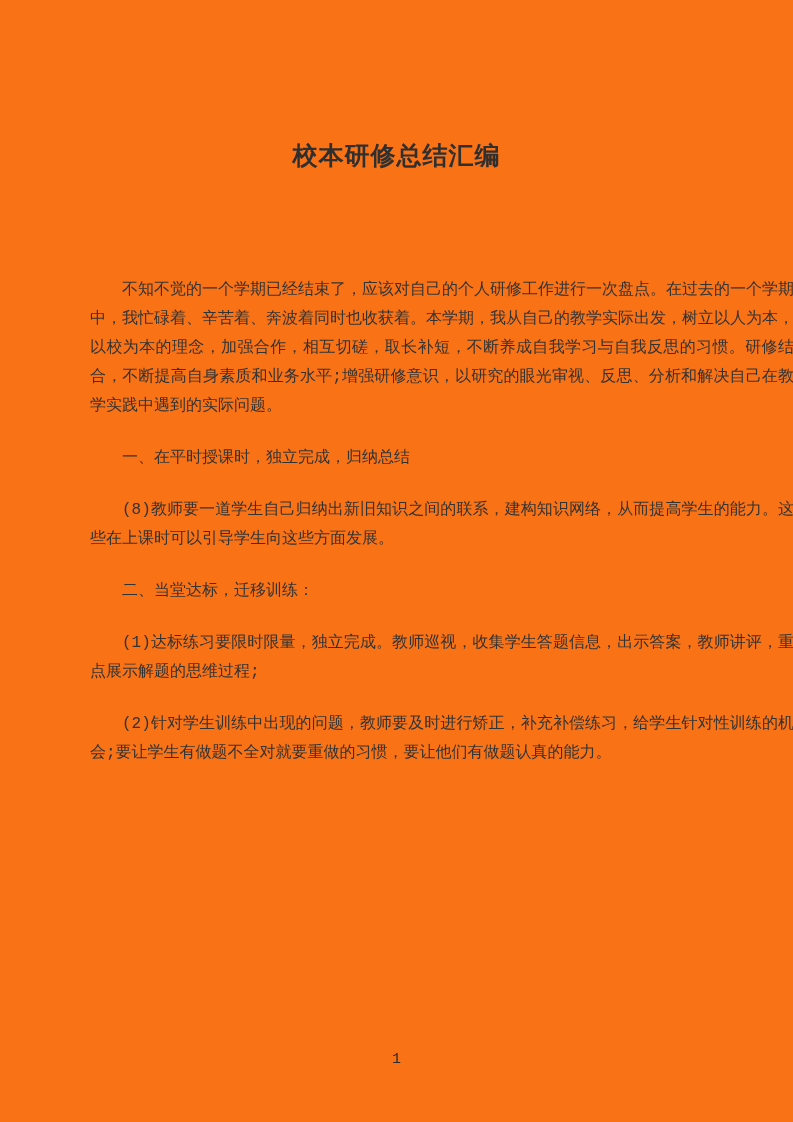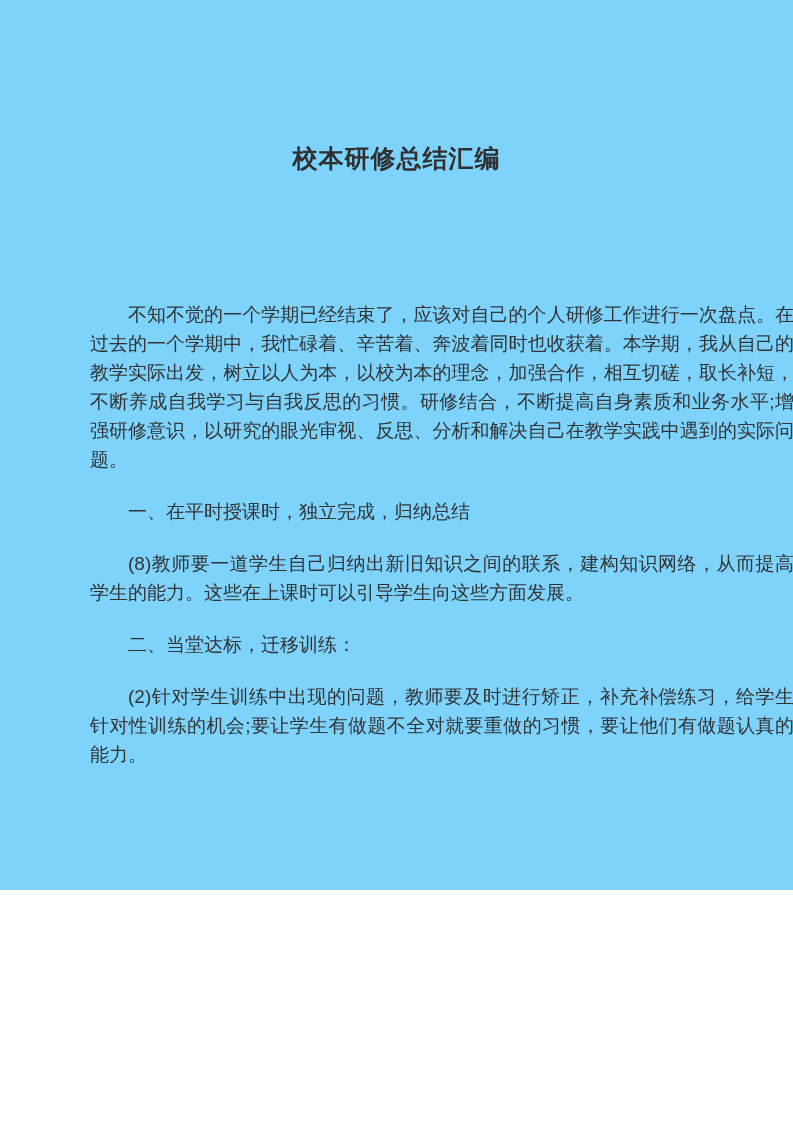--- a/index.html
+++ b/index.html
@@ -3,42 +3,42 @@
 <meta charset="utf-8">
 <style>
   html, body {
     margin: 0;
     padding: 0;
     background: #ffffff;
   }
   .page {
     position: relative;
     width: 793px;
-    height: 890px;
-    background: #7dd3fc;
+    height: 1122px;
+    background: #f97316;
     overflow: hidden;
-    font-family: Liberation Sans, sans-serif;
+    font-family: Liberation Mono, monospace;
     color: #333333;
   }
   .doc-title {
     margin: 0;
     padding-top: 141px;
     text-align: center;
     font-size: 25px;
     line-height: 34px;
     font-weight: 700;
     letter-spacing: 1px;
     color: #2f2f2f;
   }
   .content {
     position: absolute;
     left: 90px;
-    top: 300px;
+    top: 276px;
     width: 704px;
-    font-size: 19px;
+    font-size: 16px;
     line-height: 29px;
     text-align: justify;
     text-justify: inter-ideograph;
   }
   .block {
     margin: 0 0 23px 0;
     text-indent: 2em;
     word-break: break-all;
   }
   .heading {
@@ -65,20 +65,21 @@
   <div class="content">
     <p class="block paragraph">不知不觉的一个学期已经结束了，应该对自己的个人研修工作进行一次盘点。在过去的一个学期中，我忙碌着、辛苦着、奔波着同时也收获着。本学期，我从自己的教学实际出发，树立以人为本，以校为本的理念，加强合作，相互切磋，取长补短，不断养成自我学习与自我反思的习惯。研修结合，不断提高自身素质和业务水平;增强研修意识，以研究的眼光审视、反思、分析和解决自己在教学实践中遇到的实际问题。</p>
 
     <p class="block heading">一、在平时授课时，独立完成，归纳总结</p>
 
 
     <p class="block paragraph">(8)教师要一道学生自己归纳出新旧知识之间的联系，建构知识网络，从而提高学生的能力。这些在上课时可以引导学生向这些方面发展。</p>
 
     <p class="block heading">二、当堂达标，迁移训练：</p>
 
+    <p class="block paragraph">(1)达标练习要限时限量，独立完成。教师巡视，收集学生答题信息，出示答案，教师讲评，重点展示解题的思维过程;</p>
 
     <p class="block paragraph">(2)针对学生训练中出现的问题，教师要及时进行矫正，补充补偿练习，给学生针对性训练的机会;要让学生有做题不全对就要重做的习惯，要让他们有做题认真的能力。</p>
   </div>
 
   <div class="footer">
     <span>1</span>
   </div>
 
 </div>
 

